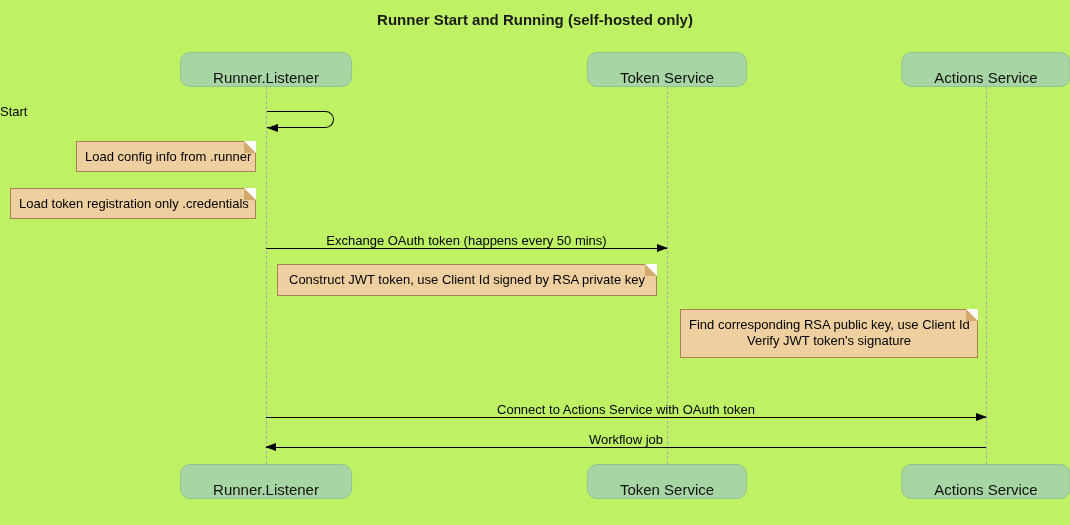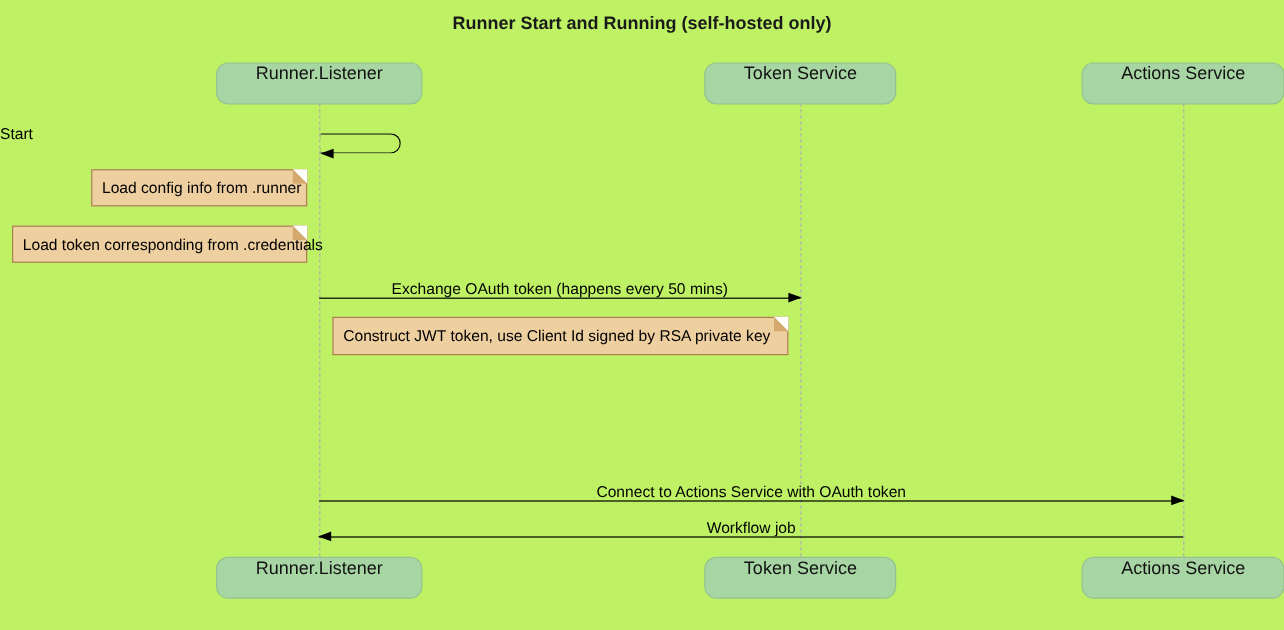--- a/index.html
+++ b/index.html
@@ -19,34 +19,35 @@
   .lifeline{
     position:absolute;width:0;top:86px;height:378px;
     border-left:1px dashed #adadad;
   }
   .participant{
     position:absolute;height:35px;
     transform:translateX(-50%);
     background:#a8d5a4;
     border:1px solid #94c290;
     border-radius:10px;
-    display:flex;align-items:flex-start;justify-content:center;
+    display:flex;align-items:flex-end;justify-content:center;
     padding:0 32px;
     font-size:15px;color:#111111;
     white-space:nowrap;
     box-sizing:border-box;
   }
   .note{
     position:absolute;
     background:#eecfa0;
     border:1px solid #a8824e;
     box-sizing:border-box;
     font-size:13px;line-height:16px;
     padding:7px 8px;
     white-space:nowrap;
+    text-align:center;
   }
   .note .fold{
     content:"";
     position:absolute;top:-1px;right:-1px;
     width:0;height:0;
     border-style:solid;
     border-width:0 12px 12px 0;
     border-color:#ffffff #ffffff #d3a96e #d3a96e;
   }
   .msg{
@@ -119,35 +120,40 @@
     <span class="head left"></span>
   </div>
 
   <div class="note" style="left:76px;top:141px;width:180px;height:31px;">
     <span class="fold"></span>
     <span>Load config info from .runner</span>
   </div>
 
   <div class="note" style="left:10px;top:188px;width:246px;height:31px;">
     <span class="fold"></span>
-    <span>Load token corresponding from .credentials</span>
+    <span>Load token registration only .credentials</span>
   </div>
 
   <div class="msg" style="left:266px;top:233px;width:401px;">
     <span class="lbl">Exchange OAuth token (happens every 50 mins)</span>
     <div class="line">
       <span class="head right"></span>
     </div>
   </div>
 
   <div class="note" style="left:277px;top:264px;width:380px;height:32px;">
     <span class="fold"></span>
     <span>Construct JWT token, use Client Id signed by RSA private key</span>
   </div>
 
+  <div class="note" style="left:680px;top:309px;width:298px;height:49px;">
+    <span class="fold"></span>
+    <span class="note-line">Find corresponding RSA public key, use Client Id</span>
+    <span class="note-line">Verify JWT token's signature</span>
+  </div>
 
 
   <div class="msg" style="left:266px;top:402px;width:720px;">
     <span class="lbl">Connect to Actions Service with OAuth token</span>
     <div class="line">
       <span class="head right"></span>
     </div>
   </div>
 
   <div class="msg" style="left:266px;top:432px;width:720px;">

